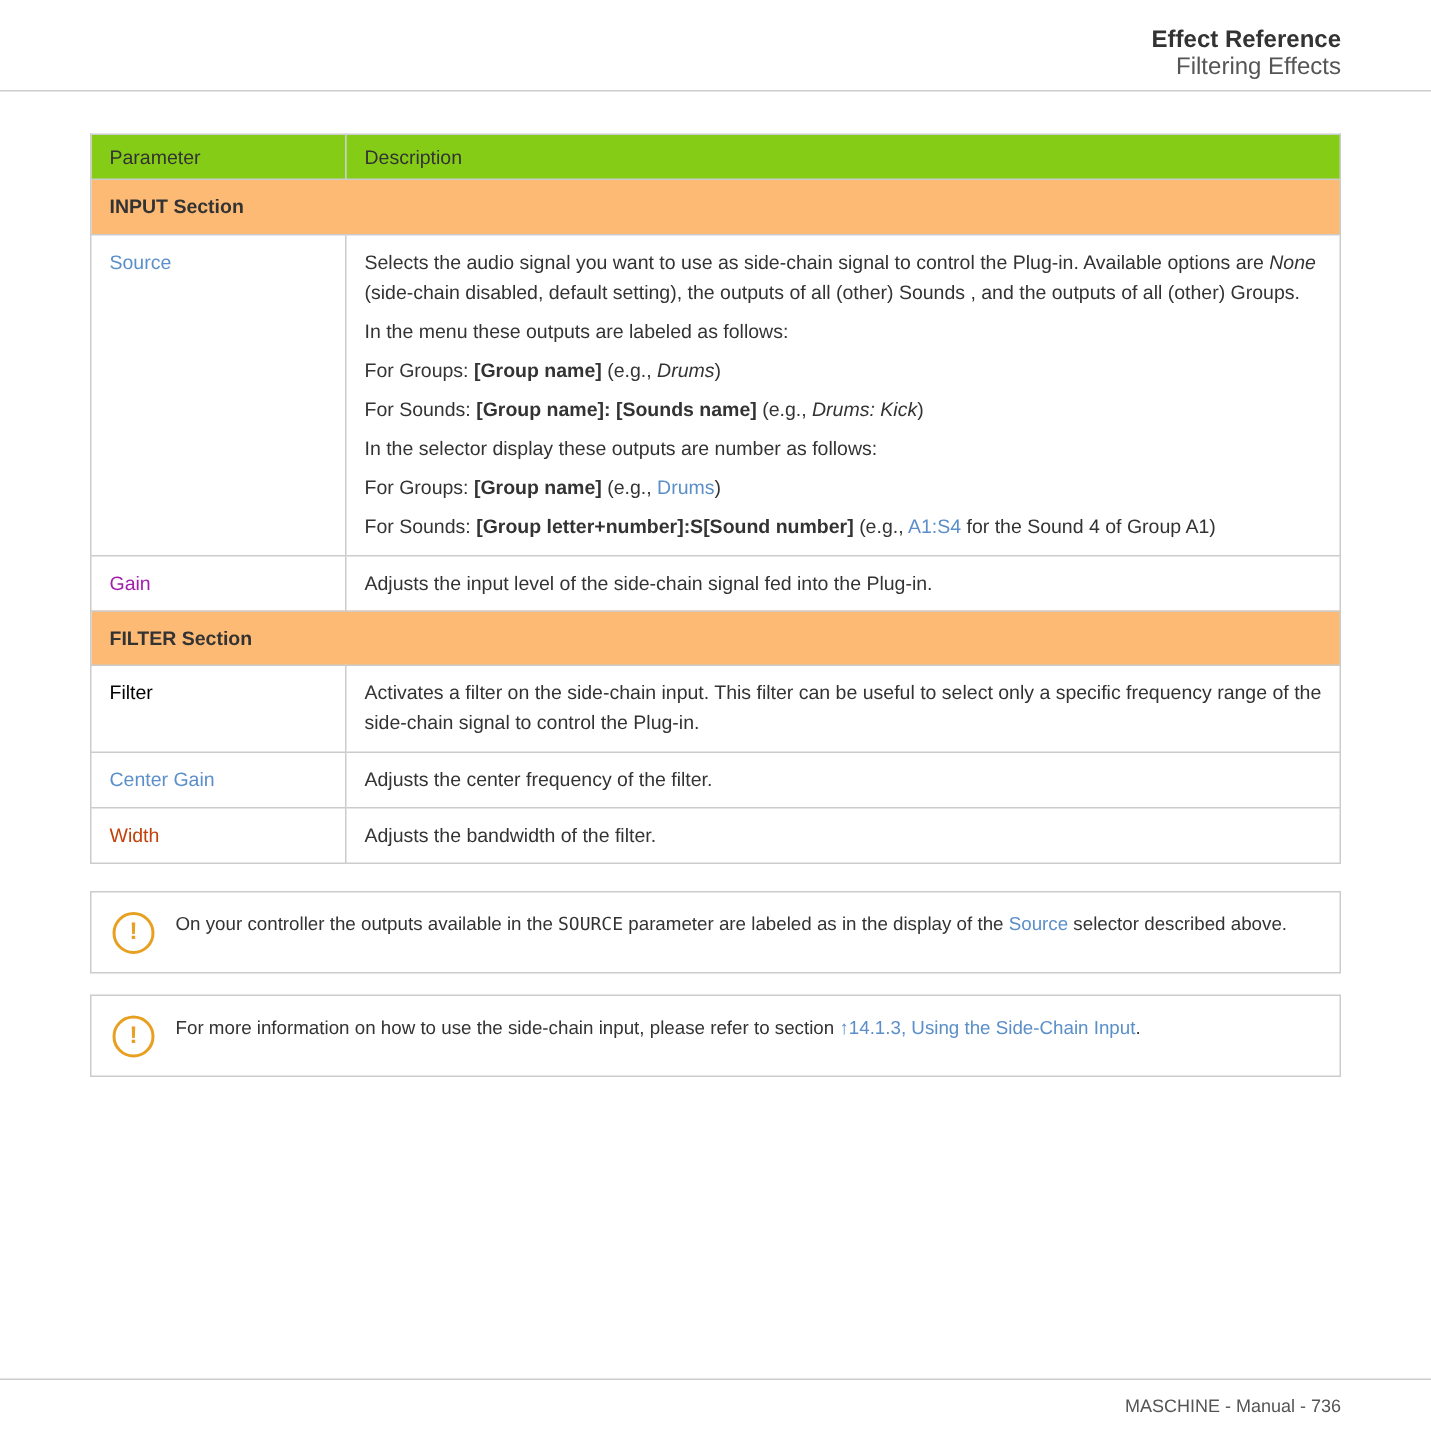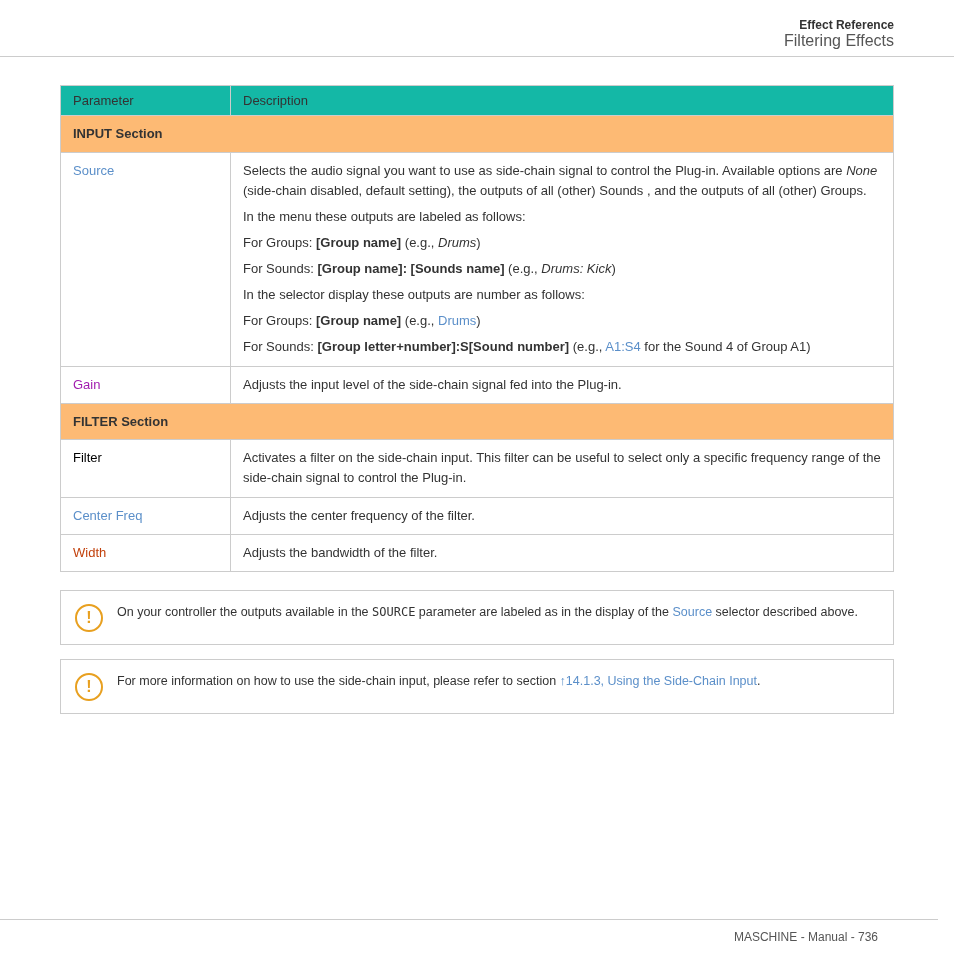--- a/index.html
+++ b/index.html
@@ -14,42 +14,42 @@
     }
 
     .page-header {
       text-align: right;
       padding: 18px 60px 6px 60px;
       border-bottom: 1px solid #ccc;
     }
 
     .page-header .title {
       font-weight: bold;
-      font-size: 12px;
+      font-size: 16px;
     }
 
     .page-header .subtitle {
       font-size: 16px;
       color: #555;
     }
 
     .content {
       padding: 28px 60px 20px 60px;
     }
 
     
     .param-table {
       width: 100%;
       border-collapse: collapse;
       border: 1px solid #ccc;
       margin-bottom: 18px;
     }
 
     .param-table th {
-      background: #14b8a6;
+      background: #84cc16;
       text-align: left;
       padding: 7px 12px;
       font-size: 13px;
       font-weight: normal;
       border: 1px solid #ccc;
     }
 
     .param-table td {
       padding: 8px 12px;
       border: 1px solid #ccc;
@@ -116,21 +116,21 @@
       font-size: 12.5px;
       line-height: 1.55;
       color: #333;
     }
 
     
     .page-footer {
       position: absolute;
       bottom: 0;
       left: 0;
-      right: 16px;
+      right: 0;
       border-top: 1px solid #ccc;
       padding: 10px 60px;
       text-align: right;
       font-size: 12px;
       color: #555;
     }
   </style>
 </head>
 <body>
 
@@ -175,21 +175,21 @@
       <tr class="section-header">
         <td colspan="2">FILTER Section</td>
       </tr>
 
       <tr>
         <td class="param-name" style="color:#000000;">Filter</td>
         <td class="desc-cell">Activates a filter on the side-chain input. This filter can be useful to select only a specific frequency range of the side-chain signal to control the Plug-in.</td>
       </tr>
 
       <tr>
-        <td class="param-name" style="color:#5b8fc9;">Center Freq</td>
+        <td class="param-name" style="color:#5b8fc9;">Center Gain</td>
         <td class="desc-cell">Adjusts the center frequency of the filter.</td>
       </tr>
 
       <tr>
         <td class="param-name" style="color:#c2410c;">Width</td>
         <td class="desc-cell">Adjusts the bandwidth of the filter.</td>
       </tr>
     </tbody>
   </table>
 

